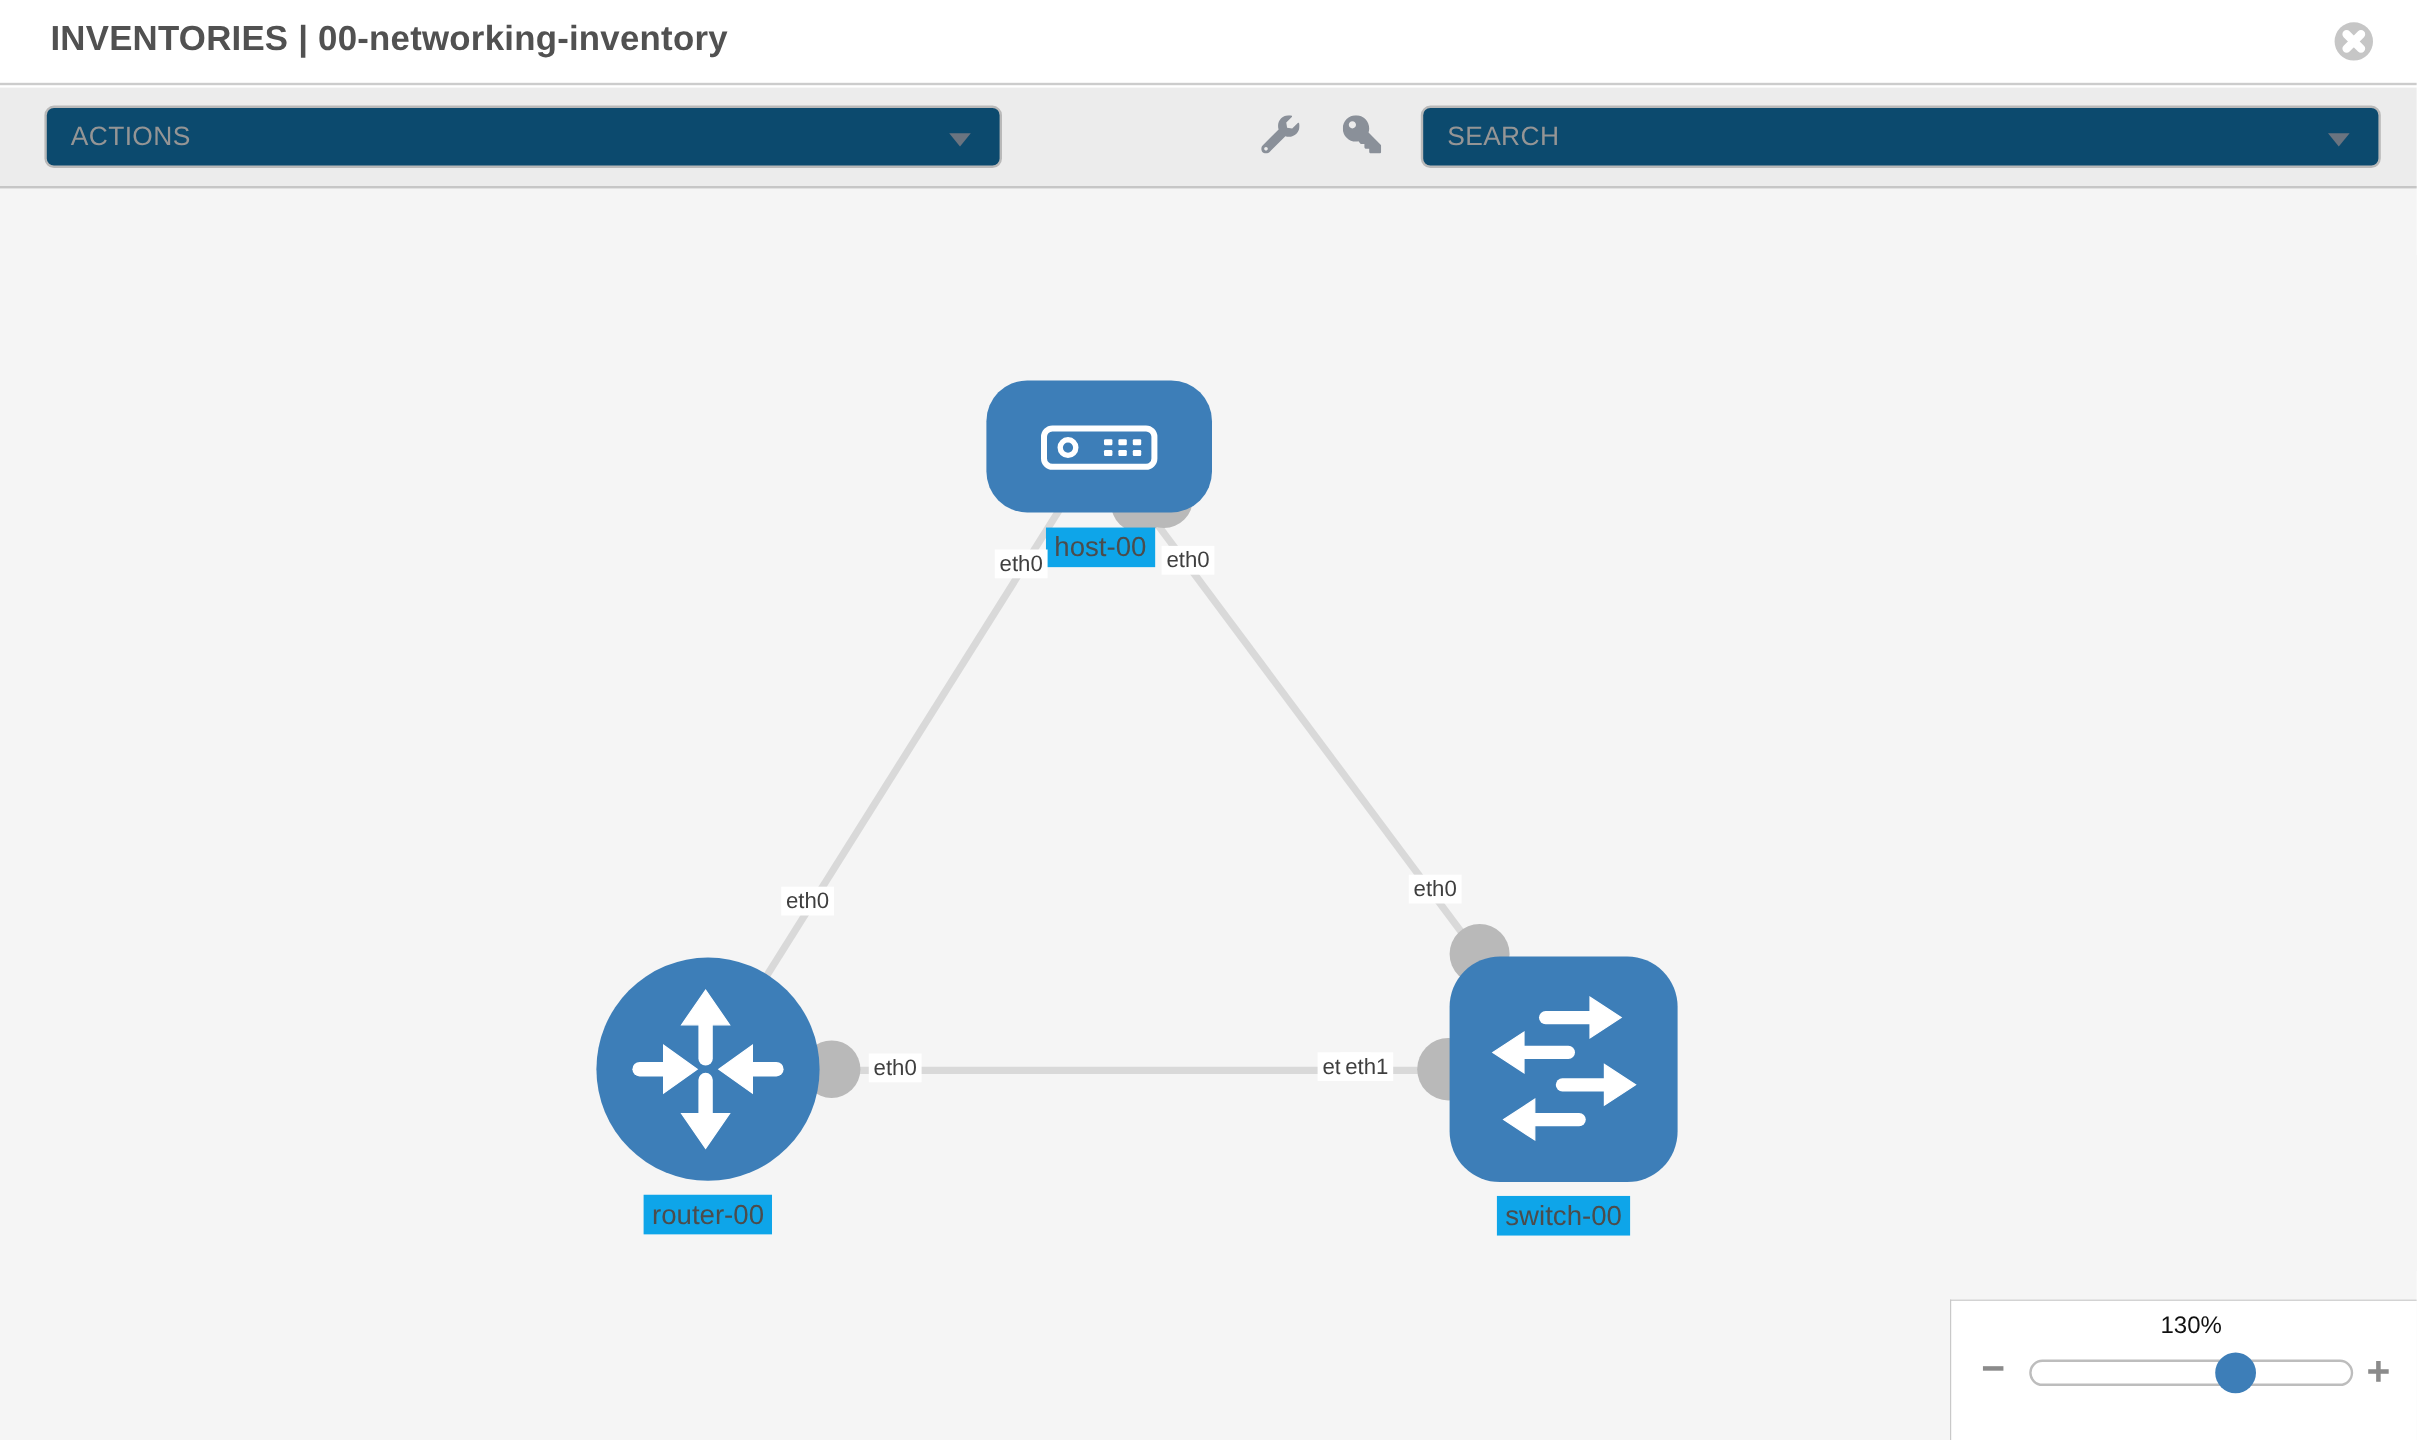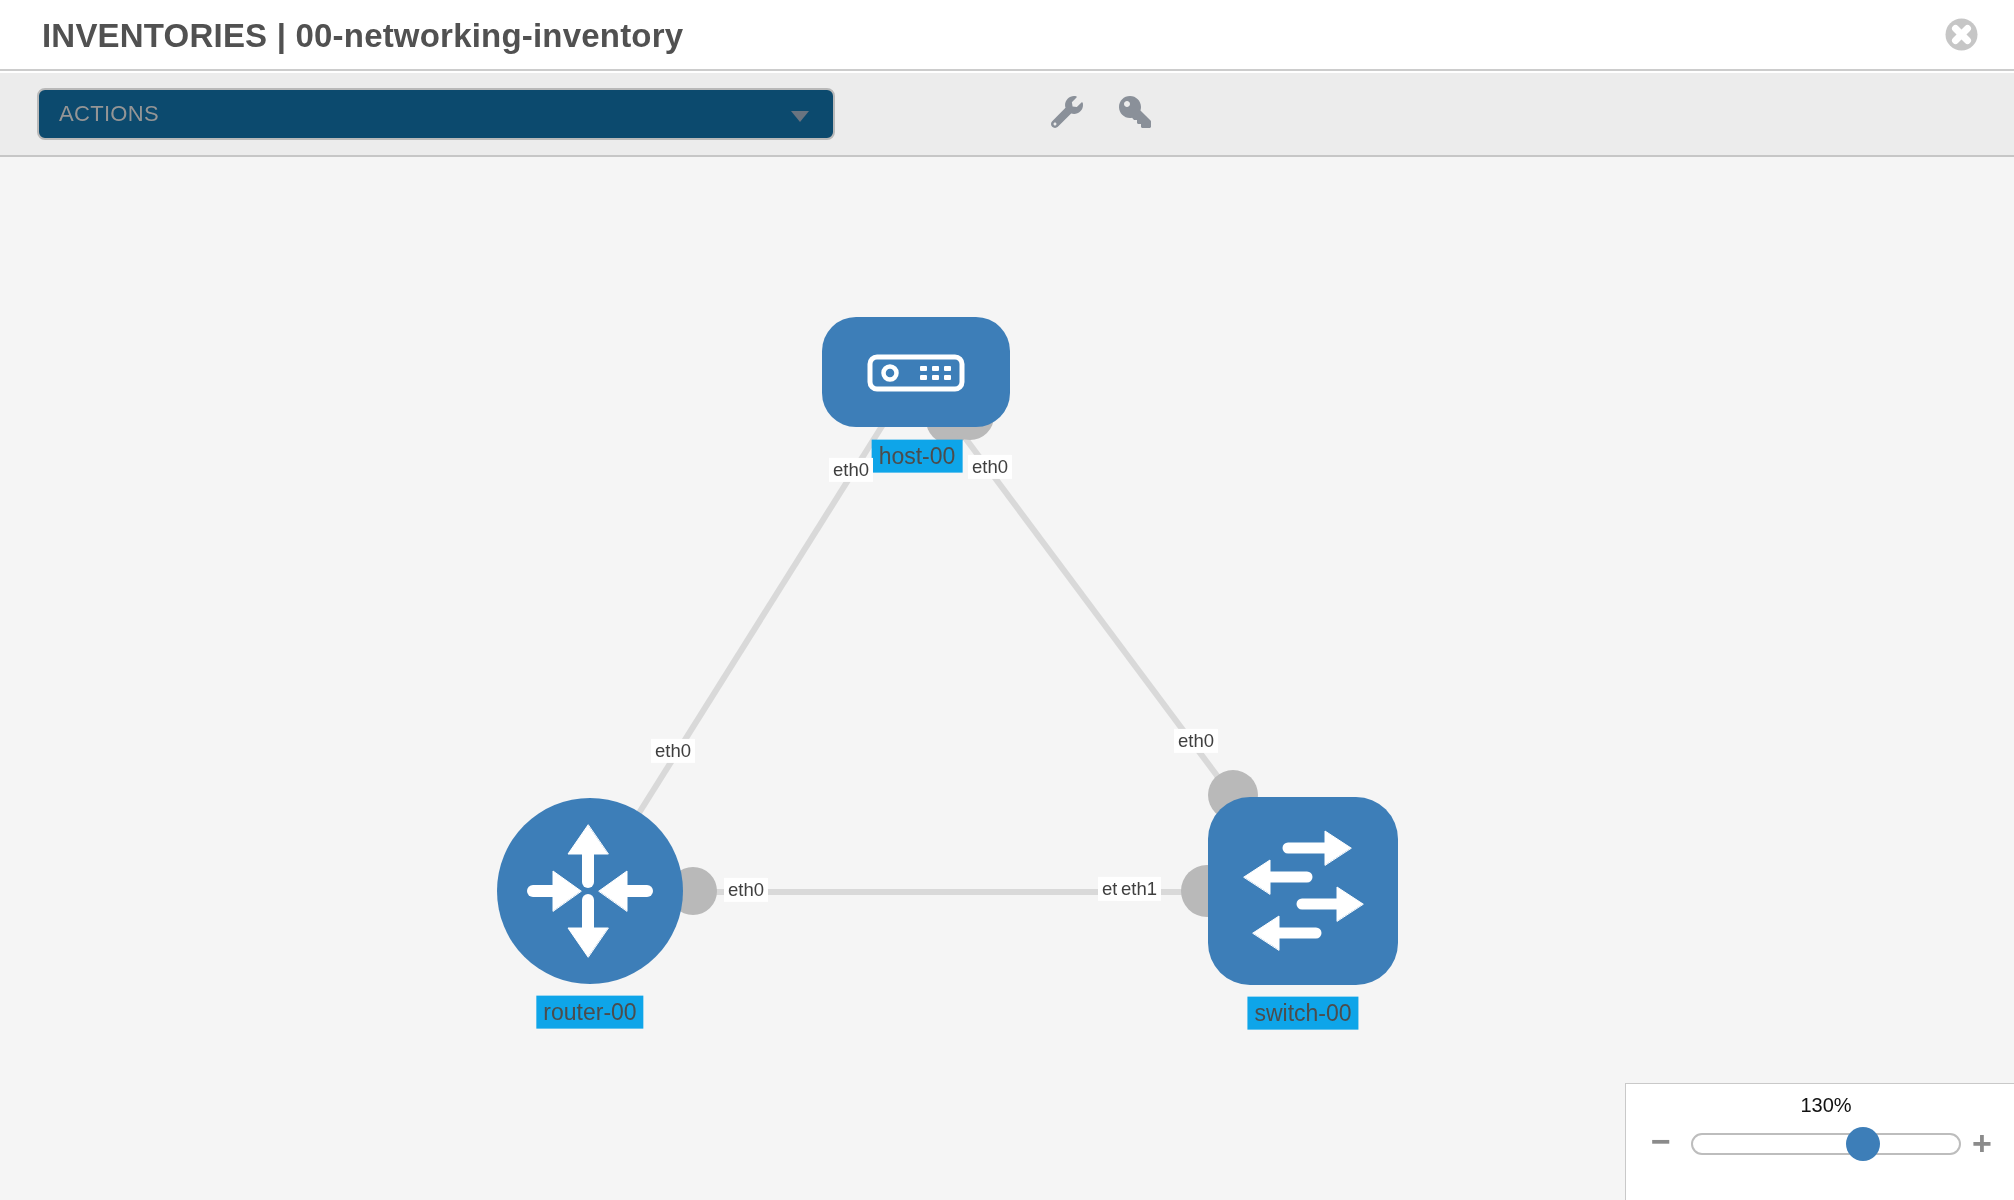--- a/index.html
+++ b/index.html
@@ -2,21 +2,21 @@
 <html><head>
 <meta charset="utf-8">
 <style>
   * { margin:0; padding:0; box-sizing:border-box; }
   html,body { width:2014px; height:1200px; font-family:"Liberation Sans","DejaVu Sans",sans-serif; }
   #page { position:relative; width:2014px; height:1200px; background:#ffffff; overflow:hidden; }
 
   
   .titlebar { position:absolute; left:0; top:0; width:2014px; height:71px; background:#ffffff;
               border-bottom:2px solid #cccccc; z-index:6; }
-  .page-title { position:absolute; left:42px; top:17px; font-size:33px; font-weight:700; color:#515151; letter-spacing:0.2px; }
+  .page-title { position:absolute; left:42px; top:17px; font-size:29px; font-weight:700; color:#515151; letter-spacing:0.2px; }
   .close-btn { position:absolute; right:36px; top:18px; width:33px; height:33px; cursor:pointer; }
 
   
   .toolbar { position:absolute; left:0; top:73px; width:2014px; height:84px; background:#ececec;
              border-bottom:2px solid #c6c6c6; z-index:6; }
   .select-box { position:absolute; top:15px; height:52px; background:#0c4a6e; border:2px solid #b9b9b9;
                 border-radius:8px; display:flex; align-items:center; cursor:pointer; }
   .select-box .sel-label { padding-left:20px; font-size:22px; color:#959595; letter-spacing:0.3px; }
   .caret { position:absolute; right:24px; top:21px; width:0; height:0;
            border-left:9px solid transparent; border-right:9px solid transparent; border-top:11px solid #6a7480; }
@@ -136,20 +136,24 @@
     <div class="zoom-track"></div>
     <div class="zoom-thumb"></div>
     <div class="zoom-plus">+</div>
   </div>
 
   <div class="toolbar">
     <div class="select-box" id="actions-select">
       <span class="sel-label">ACTIONS</span>
       <span class="caret"></span>
     </div>
+    <div class="select-box" id="search-select">
+      <span class="sel-label">SEARCH</span>
+      <span class="caret"></span>
+    </div>
   </div>
   <div class="tool-icon" id="wrench-btn">
     <svg width="32" height="32" viewBox="0 0 512 512">
         <path fill="#8a9099" d="M507.73 109.1c-2.24-9.03-13.54-12.09-20.12-5.51l-74.36 74.36-67.88-11.31-11.31-67.88 74.36-74.36c6.62-6.62 3.43-17.9-5.66-20.16-47.38-11.74-99.55.91-136.58 37.93-39.64 39.64-50.55 97.1-34.05 147.2L18.74 402.76c-24.99 24.99-24.99 65.51 0 90.5 24.99 24.99 65.51 24.99 90.5 0l213.21-213.21c50.12 16.71 107.47 5.68 147.37-34.22 37.07-37.07 49.7-89.32 37.91-136.73zM64 472c-13.25 0-24-10.75-24-24 0-13.26 10.75-24 24-24s24 10.74 24 24c0 13.25-10.75 24-24 24z"></path>
       </svg>
   </div>
   <div class="tool-icon" id="key-btn">
     <svg width="32" height="32" viewBox="0 0 512 512">
         <g transform="scale(-1,1) translate(-512,0)">
           <path fill="#8a9099" d="M512 176.001C512 273.203 433.202 352 336 352c-11.22 0-22.19-1.062-32.827-3.069l-24.012 27.014A23.999 23.999 0 0 1 261.223 384H224v40c0 13.255-10.745 24-24 24h-40v40c0 13.255-10.745 24-24 24H24c-13.255 0-24-10.745-24-24v-78.059c0-6.365 2.529-12.47 7.029-16.971l161.802-161.802C163.108 213.814 160 195.271 160 176 160 78.798 238.797.001 335.999 0 433.488-.001 512 78.511 512 176.001zM336 128c0 26.51 21.49 48 48 48s48-21.49 48-48-21.49-48-48-48-48 21.49-48 48z"></path>

